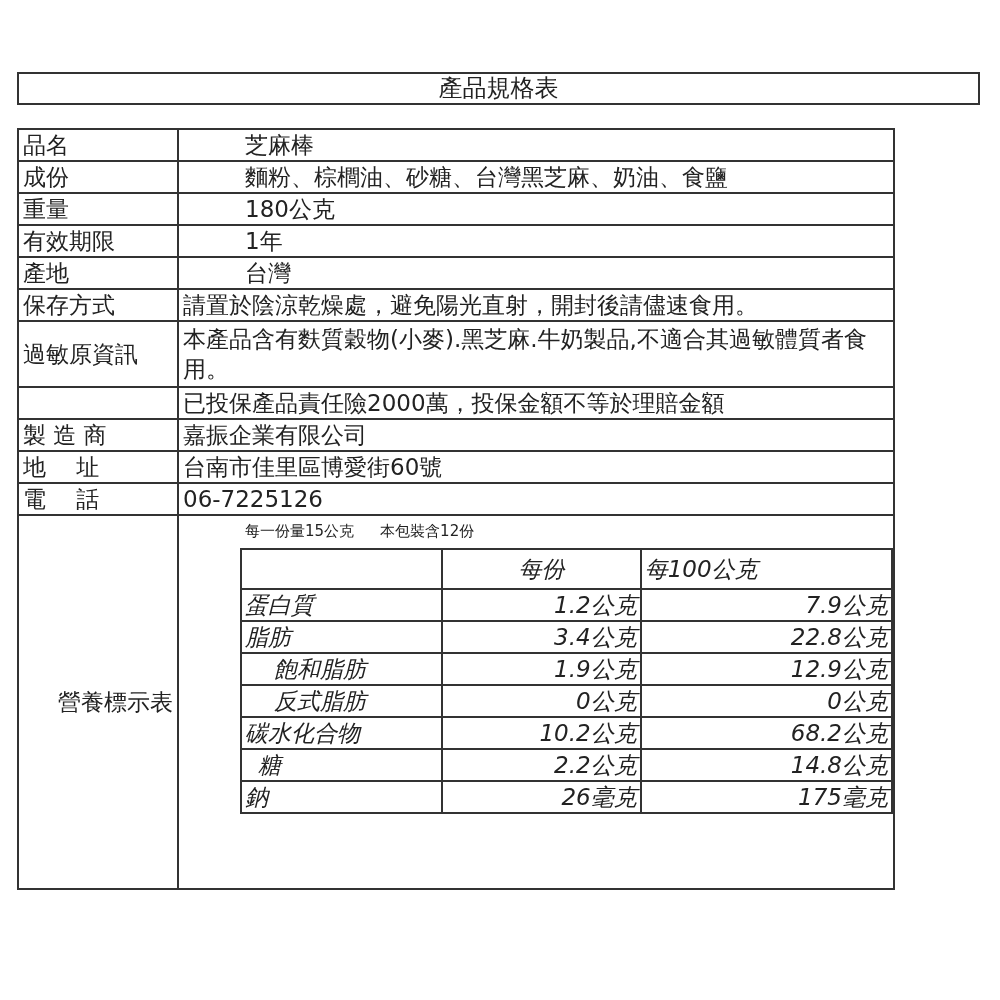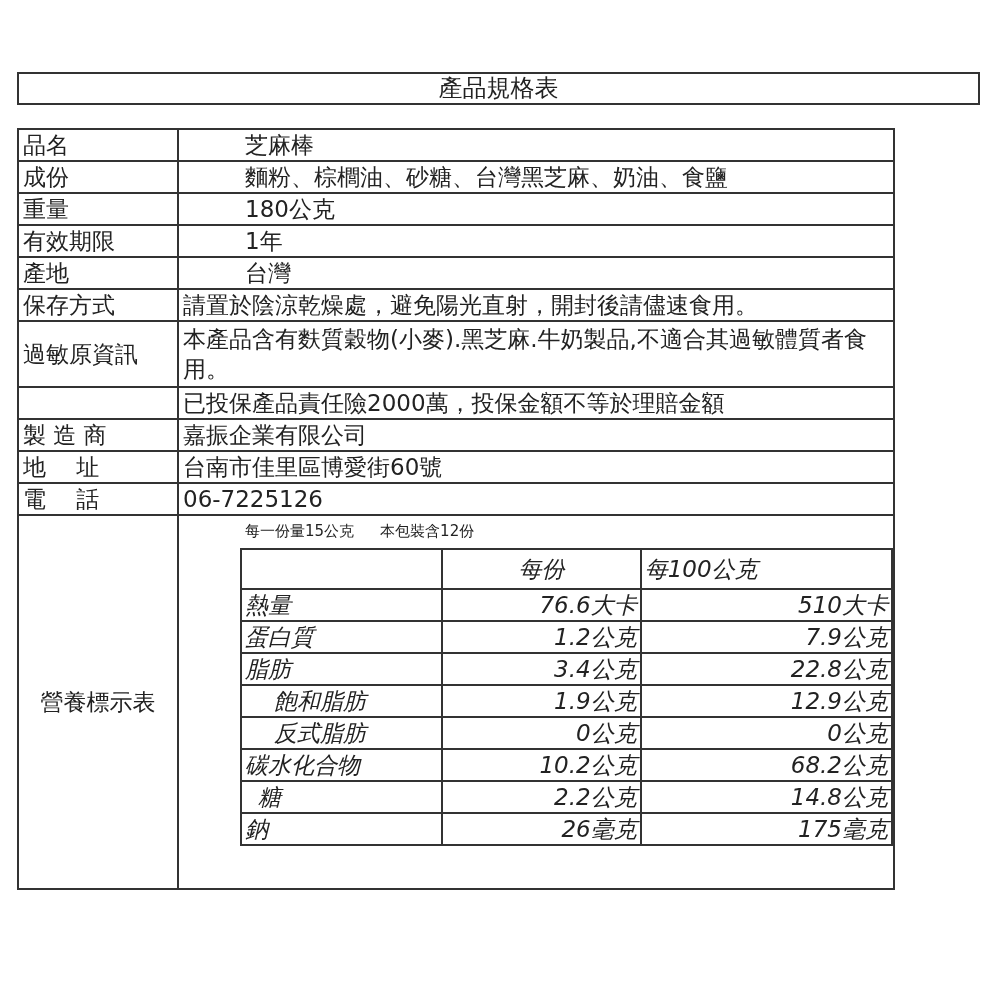--- a/index.html
+++ b/index.html
@@ -9,21 +9,21 @@
                border:2px solid #333; box-sizing:border-box; text-align:center;
                font-size:24px; line-height:29px; }
   .spec { position:absolute; left:17px; top:128px; width:878px; border-collapse:collapse;
           border:2px solid #333;padding-left:32px; }
   .spec td { border:2px solid #333; padding:0 4px; font-size:23px; height:30px;
              line-height:30px; vertical-align:middle; white-space:nowrap; overflow:hidden; }
   .spec td.label { width:150px; }
   .spec td.indent { padding-left:66px; }
   .spec td.wrap { white-space:normal; line-height:30px; }
   .spec td.tall { height:64px; }
-  .spec td.nutri-label { height:372px; text-align:center; }
+  .spec td.nutri-label { height:372px; text-align:right; }
   .spec td.nutri-cell { vertical-align:top; padding:0; position:relative; }
   .serving { position:absolute; left:66px; top:0px; font-size:15px; line-height:30px; white-space:nowrap; }
   .serving span { margin-right:26px; }
   .nutri { position:absolute; left:61px; top:32px; border-collapse:collapse; border:2px solid #0f172a;font-style:italic; }
   .nutri td { border:2px solid #333; font-size:23px; height:30px; line-height:30px; padding:0 3px;
               white-space:nowrap; }
   .nutri tr.head td { height:38px; text-align:center; }
   .nutri td.c0 { width:172px; }
   .nutri td.c1 { width:200px; text-align:right; }
   .nutri td.c2 { width:257px; text-align:right; }
@@ -88,25 +88,20 @@
         <span>每一份量15公克</span><span>本包裝含12份</span>
       </div>
       <table class="nutri">
         <tbody>
               <tr class="head">
           <td class="c0"></td>
           <td class="c1" style="text-align:center">每份</td>
           <td class="c2" style="text-align:left">每100公克</td>
         </tr>
         <tr>
-          <td class="c0">熱量</td>
-          <td class="c1">76.6大卡</td>
-          <td class="c2">510大卡</td>
-        </tr>
-        <tr>
           <td class="c0">蛋白質</td>
           <td class="c1">1.2公克</td>
           <td class="c2">7.9公克</td>
         </tr>
         <tr>
           <td class="c0">脂肪</td>
           <td class="c1">3.4公克</td>
           <td class="c2">22.8公克</td>
         </tr>
         <tr>

